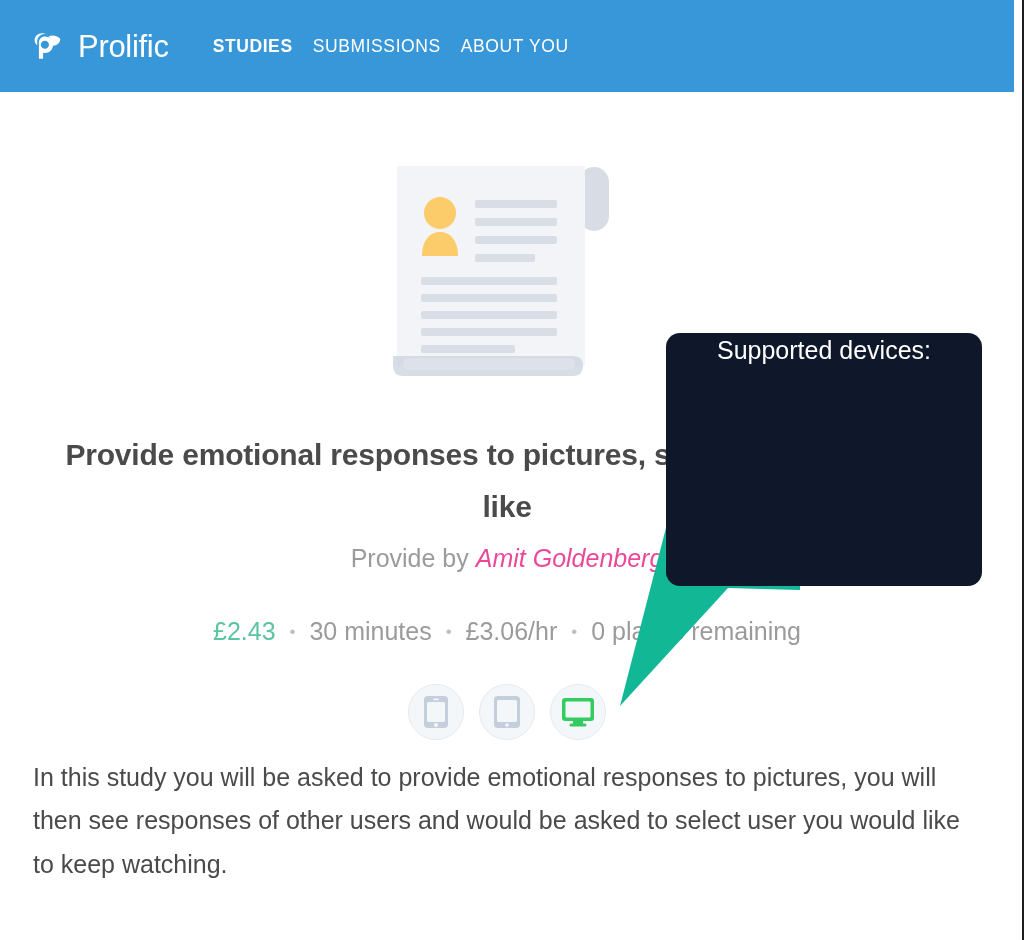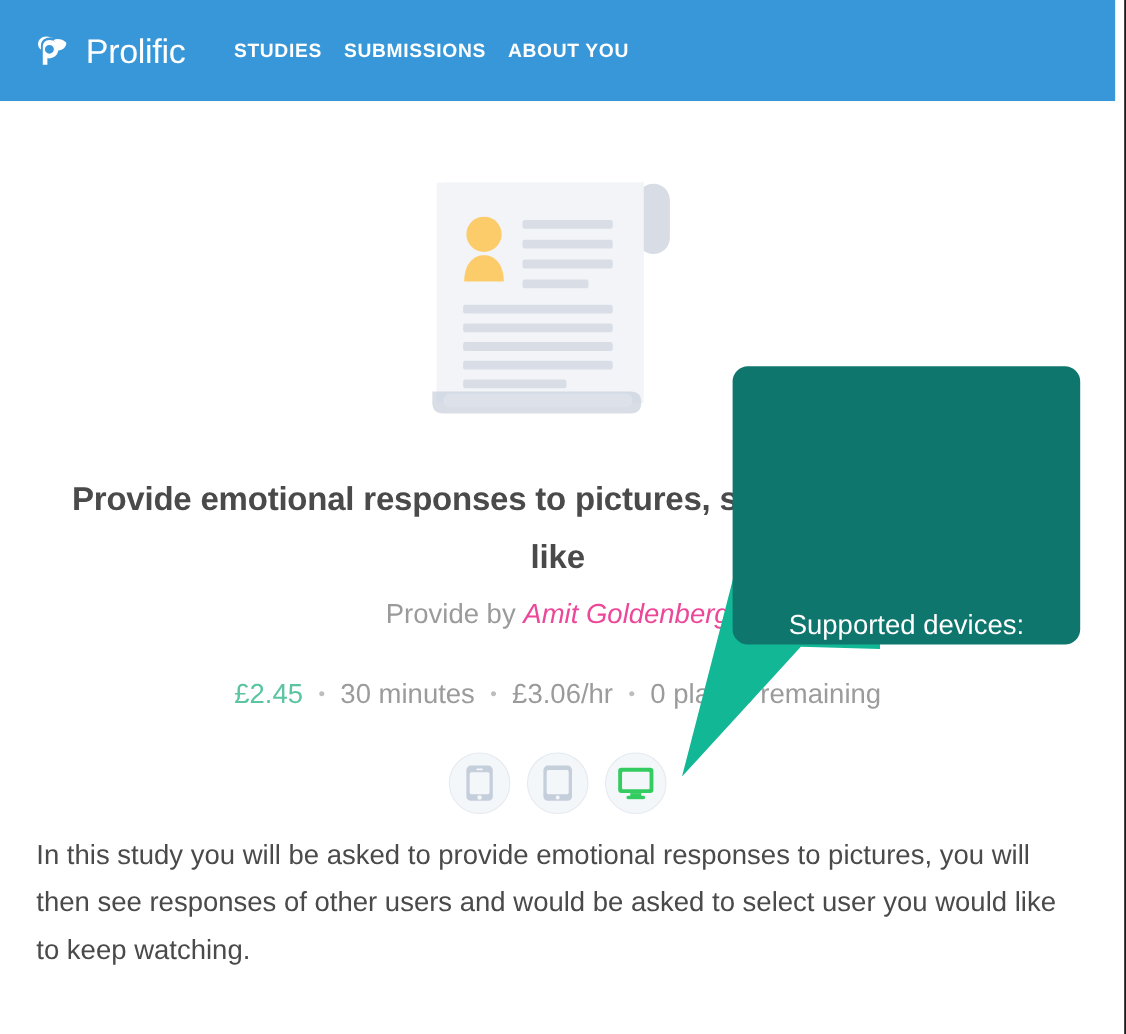--- a/index.html
+++ b/index.html
@@ -50,21 +50,21 @@
 
   .nav {
     display: flex;
     align-items: center;
     gap: 20px;
   }
   .nav-item {
     color: #ffffff;
     font-size: 17.5px;
     letter-spacing: 0.6px;
-    font-weight: 700;
+    font-weight: 400;
     text-decoration: none;
     white-space: nowrap;
     cursor: pointer;
   }
   .nav-item.active { font-weight: 700; }
 
   
   .right-gutter {
     position: absolute;
     top: 0; right: 0;
@@ -176,24 +176,24 @@
     color: #4a4a4a;
   }
 
   
   .tooltip {
     position: absolute;
     left: 666px;
     top: 333px;
     width: 316px;
     height: 253px;
-    background: #0f766e;
+    background: #0f172a;
     border-radius: 14px;
     display: flex;
-    align-items: flex-end;
+    align-items: flex-start;
     justify-content: center;
     z-index: 20;
   }
   .tooltip-text {
     color: #ffffff;
     font-size: 25px;
     line-height: 1.42;
     text-align: center;
     padding: 0 18px;
   }
@@ -268,21 +268,21 @@
     </div>
 
     <h1 class="study-title">Provide emotional responses to pictures, see what other users like</h1>
 
     <div class="hosted-by">
       <span>Provide by</span>
       <a class="host-name" href="#">Amit Goldenberg</a>
     </div>
 
     <div class="meta-row">
-      <span class="meta-reward">£2.45</span>
+      <span class="meta-reward">£2.43</span>
       <span class="meta-sep">•</span>
       <span>30 minutes</span>
       <span class="meta-sep">•</span>
       <span>£3.06/hr</span>
       <span class="meta-sep">•</span>
       <span>0 places remaining</span>
     </div>
 
     <div class="devices">
 

